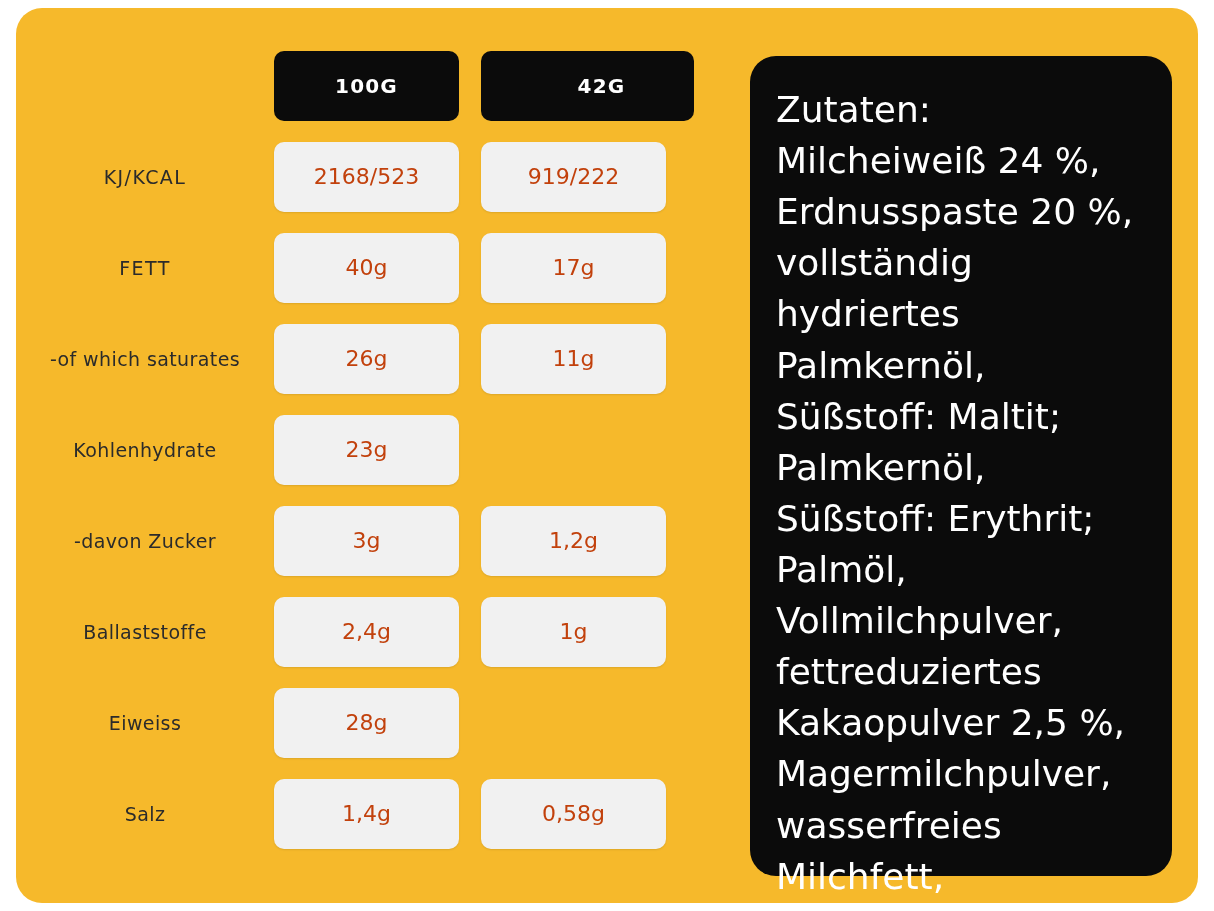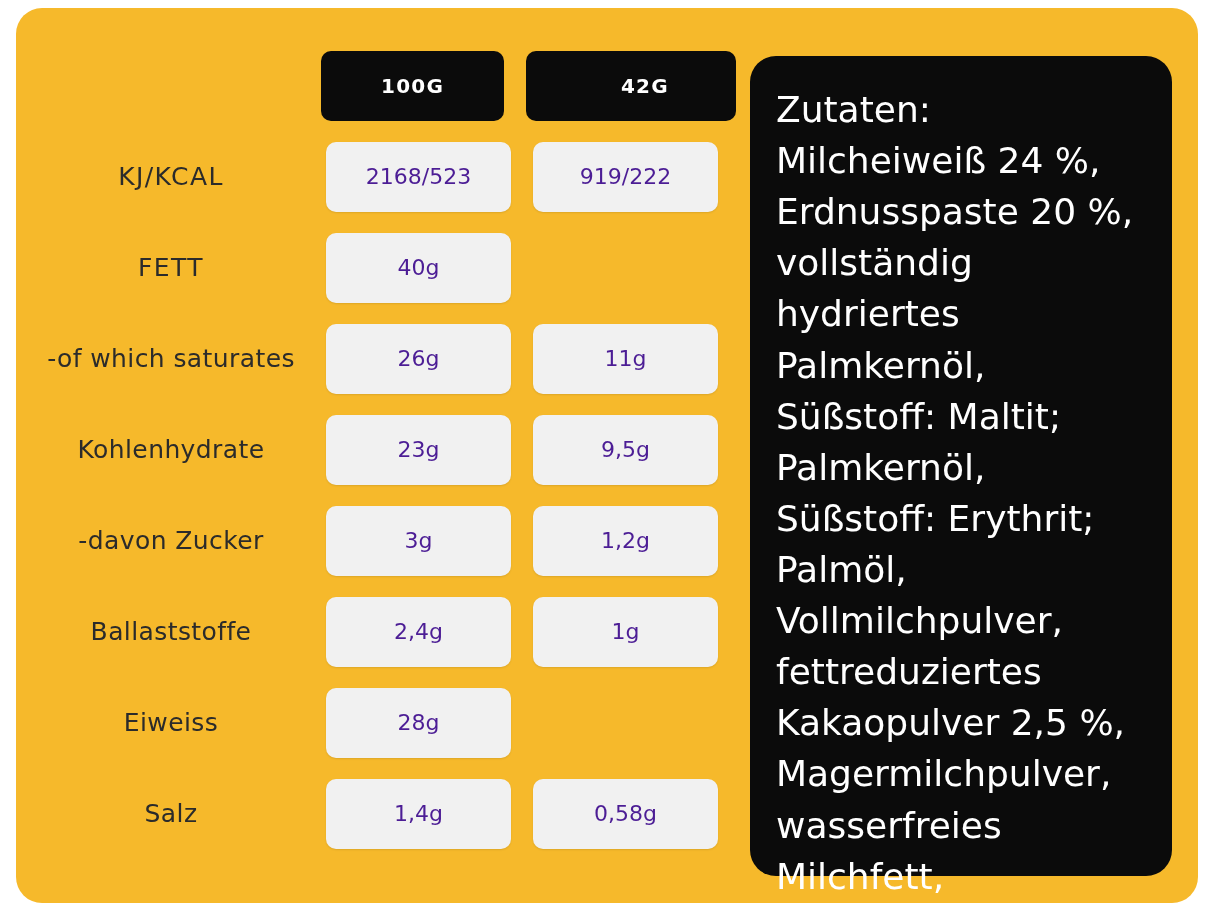--- a/index.html
+++ b/index.html
@@ -33,42 +33,42 @@
     height: 840px;
   }
 
   .row {
     display: flex;
     align-items: center;
     height: 91px;
   }
 
   .label-cell {
-    width: 310px;
+    width: 258px;
     text-align: center;
     color: #2b2b2b;
-    font-size: 25px;
+    font-size: 19px;
     letter-spacing: 0.4px;
     font-family: "DejaVu Sans", sans-serif;
   }
   .label-cell.header-label {
     font-size: 21px;
   }
 
   .value-cell {
     width: 185px;
     margin-right: 22px;
     height: 70px;
     background: #f1f1f1;
     border-radius: 10px;
     display: flex;
     align-items: center;
     justify-content: center;
     font-size: 22px;
-    color: #4c1d95;
+    color: #c2410c;
     box-shadow: 0 1px 2px rgba(0,0,0,0.10);
   }
   .value-cell:last-child { margin-right: 12px; }
 
   .header-cell {
     width: 185px;
     margin-right: 22px;
     height: 70px;
     background: #0b0b0b;
     border-radius: 10px;
@@ -123,32 +123,32 @@
 
     <div class="row">
       <div class="label-cell uppercase-label">KJ/KCAL</div>
       <div class="value-cell">2168/523</div>
       <div class="value-cell">919/222</div>
     </div>
 
     <div class="row">
       <div class="label-cell uppercase-label">FETT</div>
       <div class="value-cell">40g</div>
+      <div class="value-cell">17g</div>
     </div>
 
     <div class="row">
       <div class="label-cell">-of which saturates</div>
       <div class="value-cell">26g</div>
       <div class="value-cell">11g</div>
     </div>
 
     <div class="row">
       <div class="label-cell">Kohlenhydrate</div>
       <div class="value-cell">23g</div>
-      <div class="value-cell">9,5g</div>
     </div>
 
     <div class="row">
       <div class="label-cell">-davon Zucker</div>
       <div class="value-cell">3g</div>
       <div class="value-cell">1,2g</div>
     </div>
 
     <div class="row">
       <div class="label-cell">Ballaststoffe</div>

